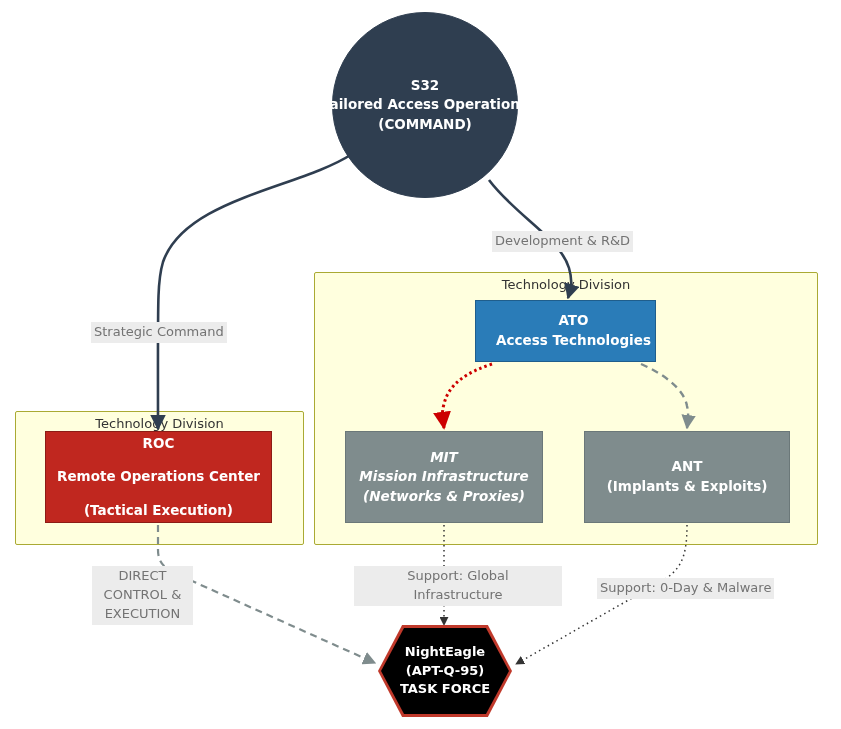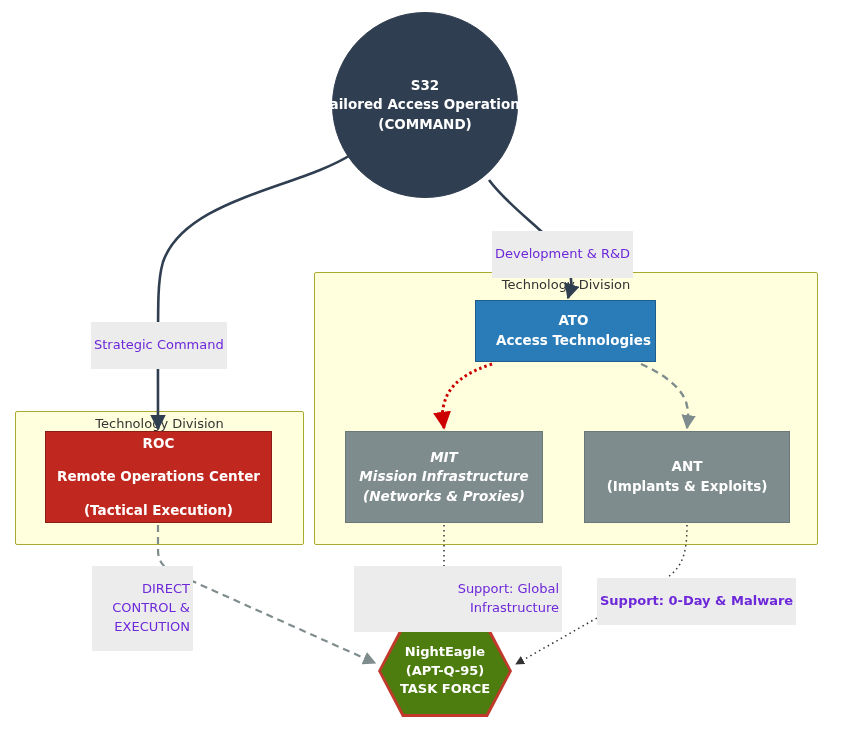--- a/index.html
+++ b/index.html
@@ -115,52 +115,52 @@
     font-size: 13.5px;
     justify-content: center;
   }
 
   
   #node-nighteagle {
     left: 381px;
     top: 628px;
     width: 128px;
     height: 86px;
-    background: #4d7c0f;
+    background: #000000;
     font-size: 13px;
     -webkit-clip-path: polygon(18% 0%, 82% 0%, 100% 50%, 82% 100%, 18% 100%, 0% 50%);
     clip-path: polygon(18% 0%, 82% 0%, 100% 50%, 82% 100%, 18% 100%, 0% 50%);
   }
   #node-nighteagle-border {
     left: 378px;
     top: 625px;
     width: 134px;
     height: 92px;
     background: #c0392b;
     -webkit-clip-path: polygon(18% 0%, 82% 0%, 100% 50%, 82% 100%, 18% 100%, 0% 50%);
     clip-path: polygon(18% 0%, 82% 0%, 100% 50%, 82% 100%, 18% 100%, 0% 50%);
   }
 
   
   .edge-label {
     position: absolute;
     background: #ececec;
-    color: #6d28d9;
+    color: #737373;
     font-size: 13px;
     line-height: 1.45;
-    text-align: right;
-    padding: 14px 3px;
+    text-align: center;
+    padding: 1px 3px;
     box-sizing: border-box;
     white-space: nowrap;
   }
   #label-strategic-command { left: 91px;  top: 322px; }
   #label-development-rd    { left: 492px; top: 231px; }
   #label-direct-control    { left: 92px;  top: 566px; width: 101px; white-space: normal; }
   #label-support-global    { left: 354px; top: 566px; width: 208px; white-space: normal; }
-  #label-support-zeroday   { left: 597px; top: 578px; font-weight: bold; }
+  #label-support-zeroday   { left: 597px; top: 578px; }
 </style>
 </head>
 <body>
 
 <div id="diagram-root">
 
   <div class="cluster" id="cluster-operations" style="left:15px; top:411px; width:289px; height:134px;">
     <div class="cluster-title">Technology Division</div>
   </div>
 

